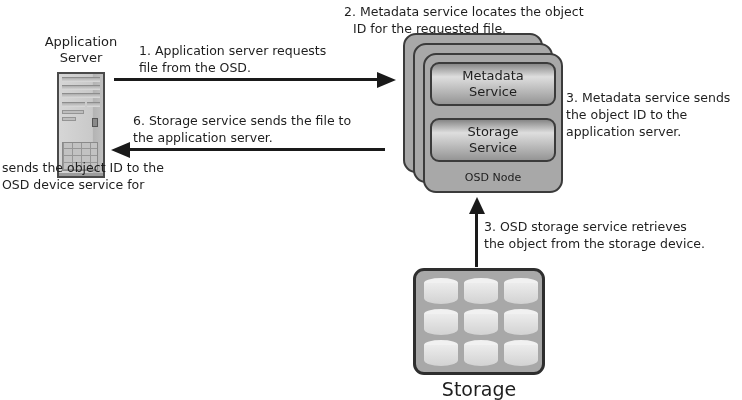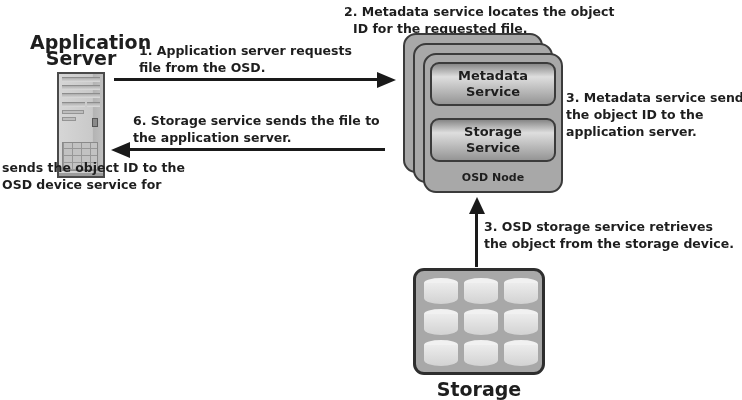--- a/index.html
+++ b/index.html
@@ -1,25 +1,25 @@
 <!DOCTYPE html>
 <html><head>
 <meta charset="utf-8">
 <style>
   * { margin:0; padding:0; box-sizing:border-box; }
   body { background:#ffffff; font-family:"DejaVu Sans","Liberation Sans",sans-serif; }
   .canvas { position:relative; width:742px; height:400px; background:#ffffff; overflow:hidden; }
 
-  .label, .step { color:#1e1e1e; font-weight:bold; }
+  .label, .step { color:#1e1e1e; font-weight:normal; }
   .step { position:absolute; font-size:12.5px; line-height:17px; }
   .step div { white-space:nowrap; }
 
   
   .app-label { position:absolute; left:30px; top:34px; width:102px; text-align:center;
-               font-size:19px; line-height:16px; }
+               font-size:13px; line-height:16px; }
   .tower { position:absolute; left:57px; top:72px; width:48px; height:106px;
            background:linear-gradient(90deg,#d6d6d6 0%,#c9c9c9 76%,#b3b3b3 77%,#c0c0c0 100%);
            border:2px solid #4a4a4a; }
   .bay { height:5px; margin:3px 3px 0 3px; border-top:1px solid #8d8d8d;
          background:linear-gradient(#adadad,#dcdcdc); }
   .bay-split { display:flex; gap:2px; margin:4px 3px 0 3px; }
   .bay-split span { height:5px; border-top:1px solid #8d8d8d;
                     background:linear-gradient(#adadad,#dcdcdc); }
   .bay-split .wide { width:60%; } .bay-split .narrow { flex:1; }
   .slot { height:4px; width:22px; margin:3px 0 0 3px; background:#bdbdbd; border:1px solid #949494; }

